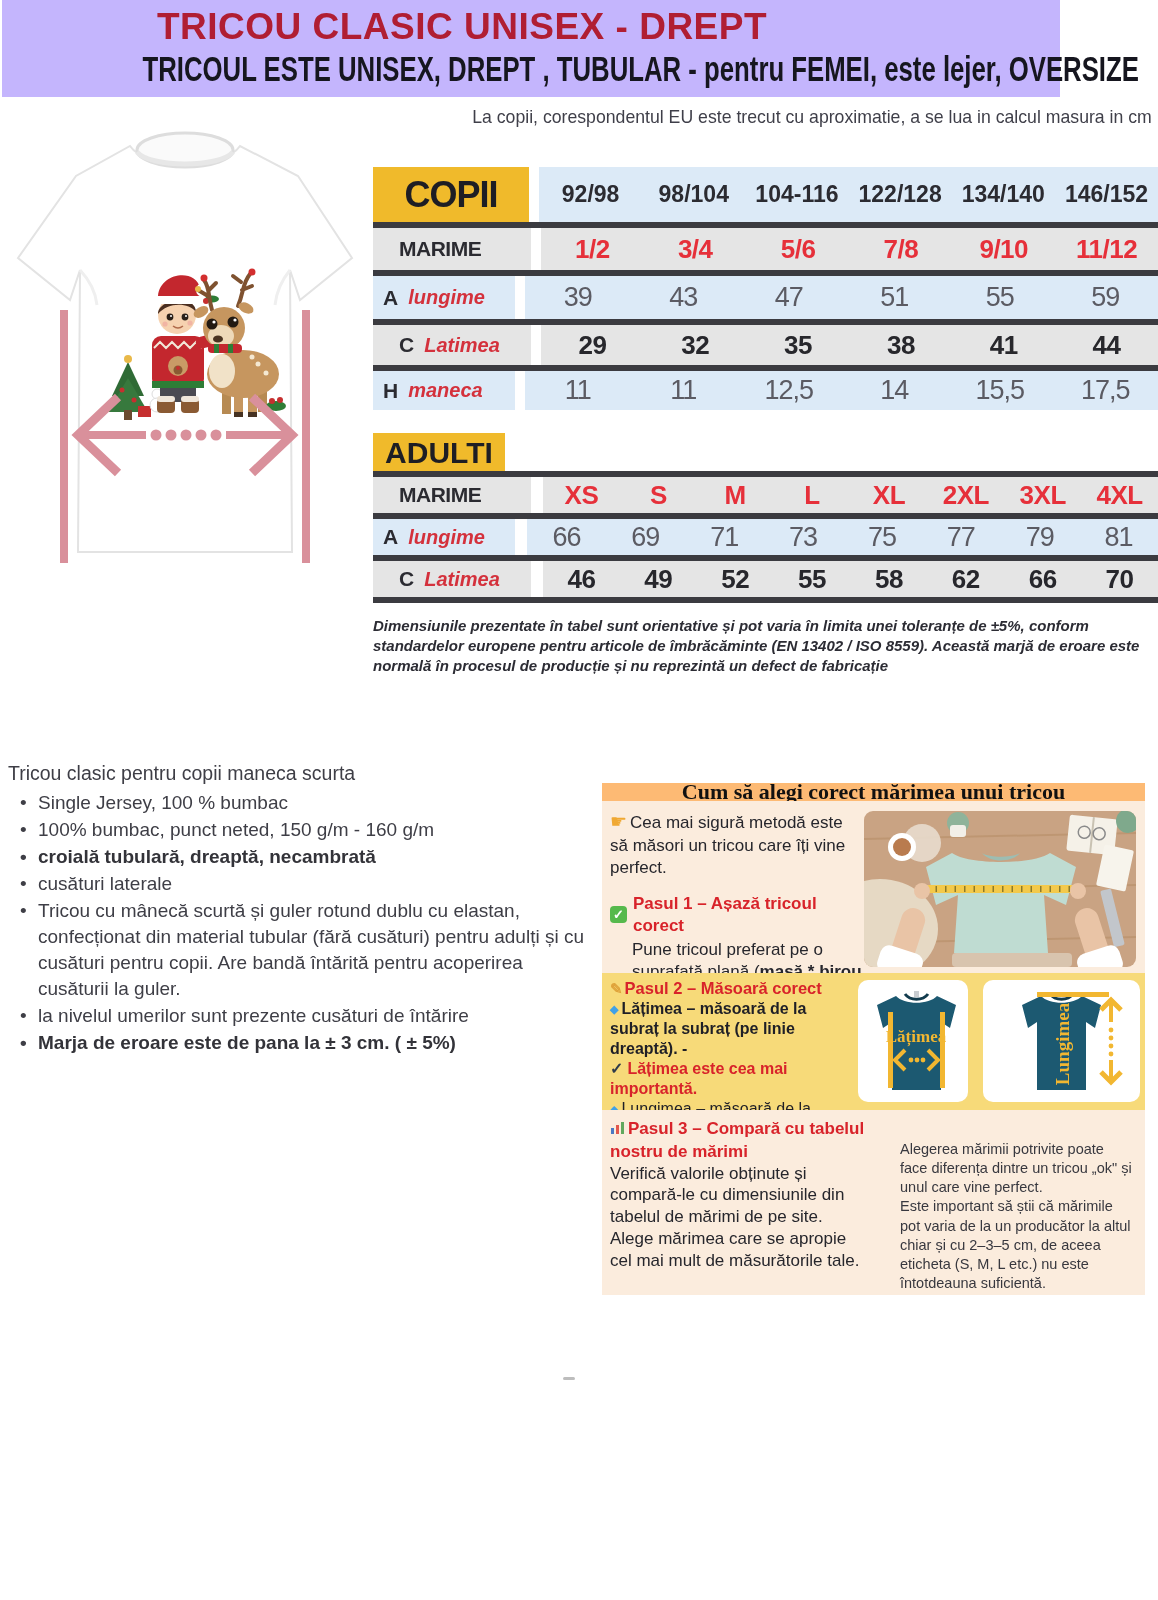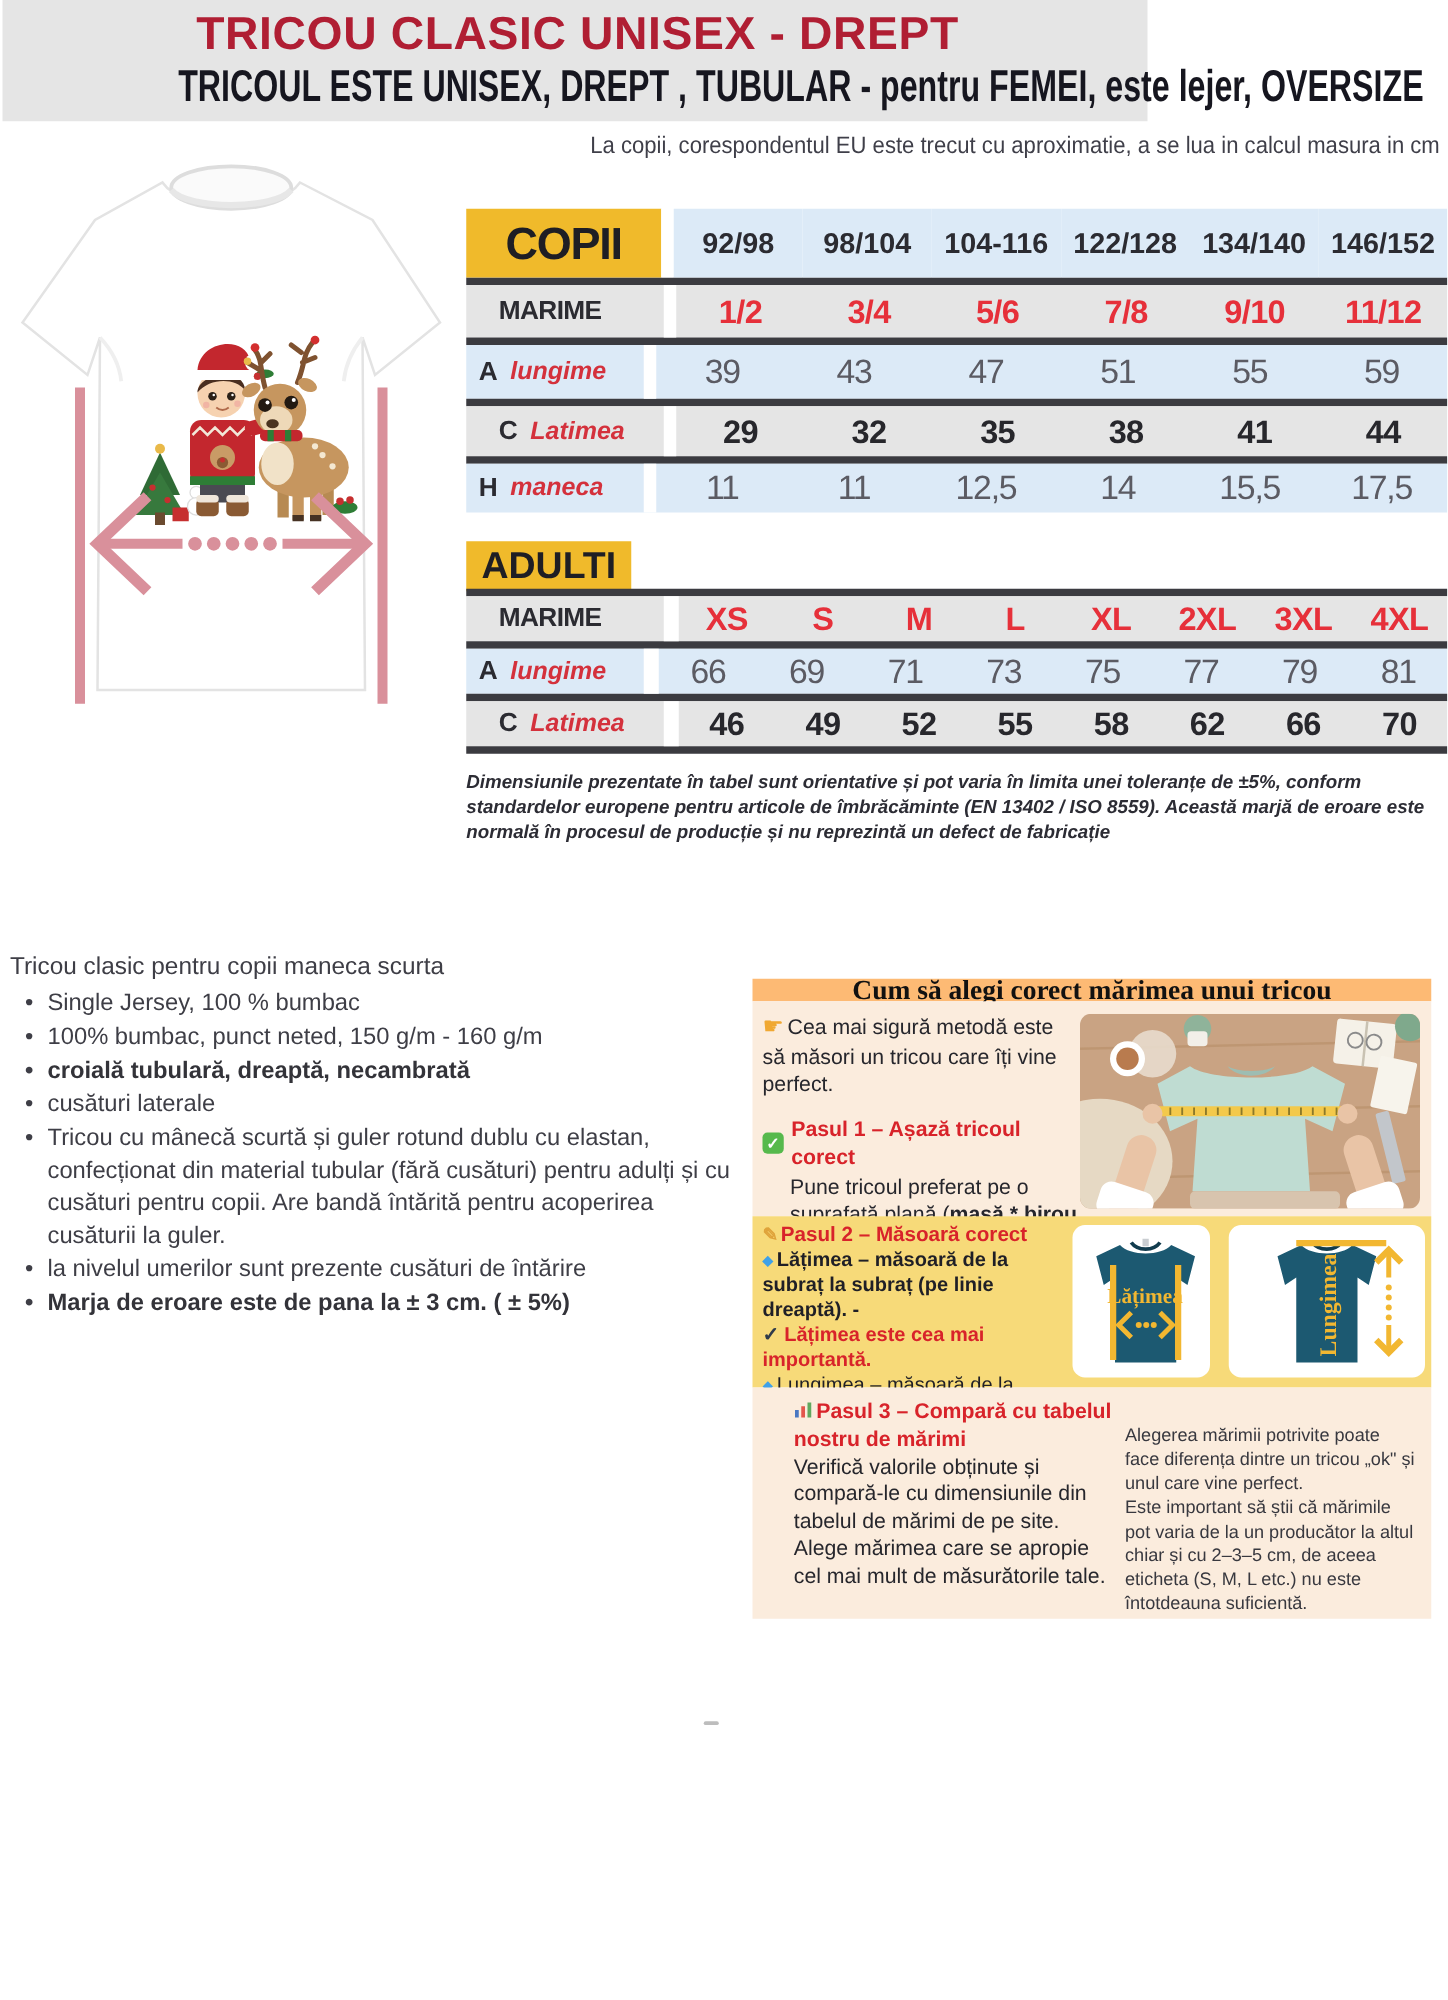--- a/index.html
+++ b/index.html
@@ -1,20 +1,20 @@
 <!DOCTYPE html>
 <html><head>
 <meta charset="utf-8">
 <style>
   html,body{margin:0;padding:0;background:#fff;}
   .page{position:relative;width:1158px;height:1600px;background:#fff;overflow:hidden;
         font-family:"Liberation Sans",sans-serif;}
 
   
-  .banner{position:absolute;left:2px;top:0;width:916px;height:97px;background:#e5e5e5;}
+  .banner{position:absolute;left:2px;top:0;width:1058px;height:97px;background:#c4b5fd;}
   .title1{position:absolute;left:80px;top:6px;width:760px;text-align:center;
           font-size:37px;font-weight:800;letter-spacing:.5px;color:#B01E33;white-space:nowrap;}
   .title2{position:absolute;left:0;top:50px;width:1154px;text-align:center;}
   .title2 span{display:inline-block;white-space:nowrap;transform:scale(.78,1.08);
           transform-origin:center;font-size:33px;font-weight:700;color:#16161f;}
   .note{position:absolute;left:360px;top:106px;width:792px;text-align:right;
         font-size:19px;color:#3f3f49;}
   .note span{display:inline-block;transform:scaleX(.93);transform-origin:right;white-space:nowrap;}
 
   
@@ -71,21 +71,21 @@
           font-size:13px;font-weight:700;align-items:center;justify-content:center;flex:none;}
   .sec2-text{position:absolute;left:8px;top:5px;width:244px;font-size:16px;line-height:1.25;color:#1f1f26;}
   .s2-title{color:#D8232A;font-weight:700;font-size:16.5px;}
   .pencil{color:#DFA33A;font-size:15px;margin-right:2px;}
   .diamond{color:#3FA1E8;font-size:11px;margin-right:3px;vertical-align:1px;}
   .checkmark{color:#2f3b4a;font-weight:700;margin-right:4px;}
   .red-b{color:#D8232A;font-weight:700;}
   .card{position:absolute;top:7px;background:#fff;border-radius:10px;overflow:hidden;}
   .card1{left:256px;width:110px;height:122px;}
   .card2{left:381px;width:157px;height:122px;}
-  .s3-left{position:absolute;left:8px;top:8px;width:262px;font-size:17px;line-height:1.28;color:#26262c;margin-left:25px;}
+  .s3-left{position:absolute;left:8px;top:8px;width:262px;font-size:17px;line-height:1.28;color:#26262c;}
   .s3-title{color:#D8232A;font-weight:700;}
   .s3-right{position:absolute;left:298px;top:30px;width:232px;font-size:14.5px;line-height:1.32;color:#38383f;}
   .chart-icon{display:inline-block;vertical-align:-1px;margin-right:3px;}
   .dash{position:absolute;left:563px;top:1377px;width:12px;height:3px;background:#bdbdbd;border-radius:2px;}
 </style>
 </head>
 <body>
 
 <div class="page">
 

